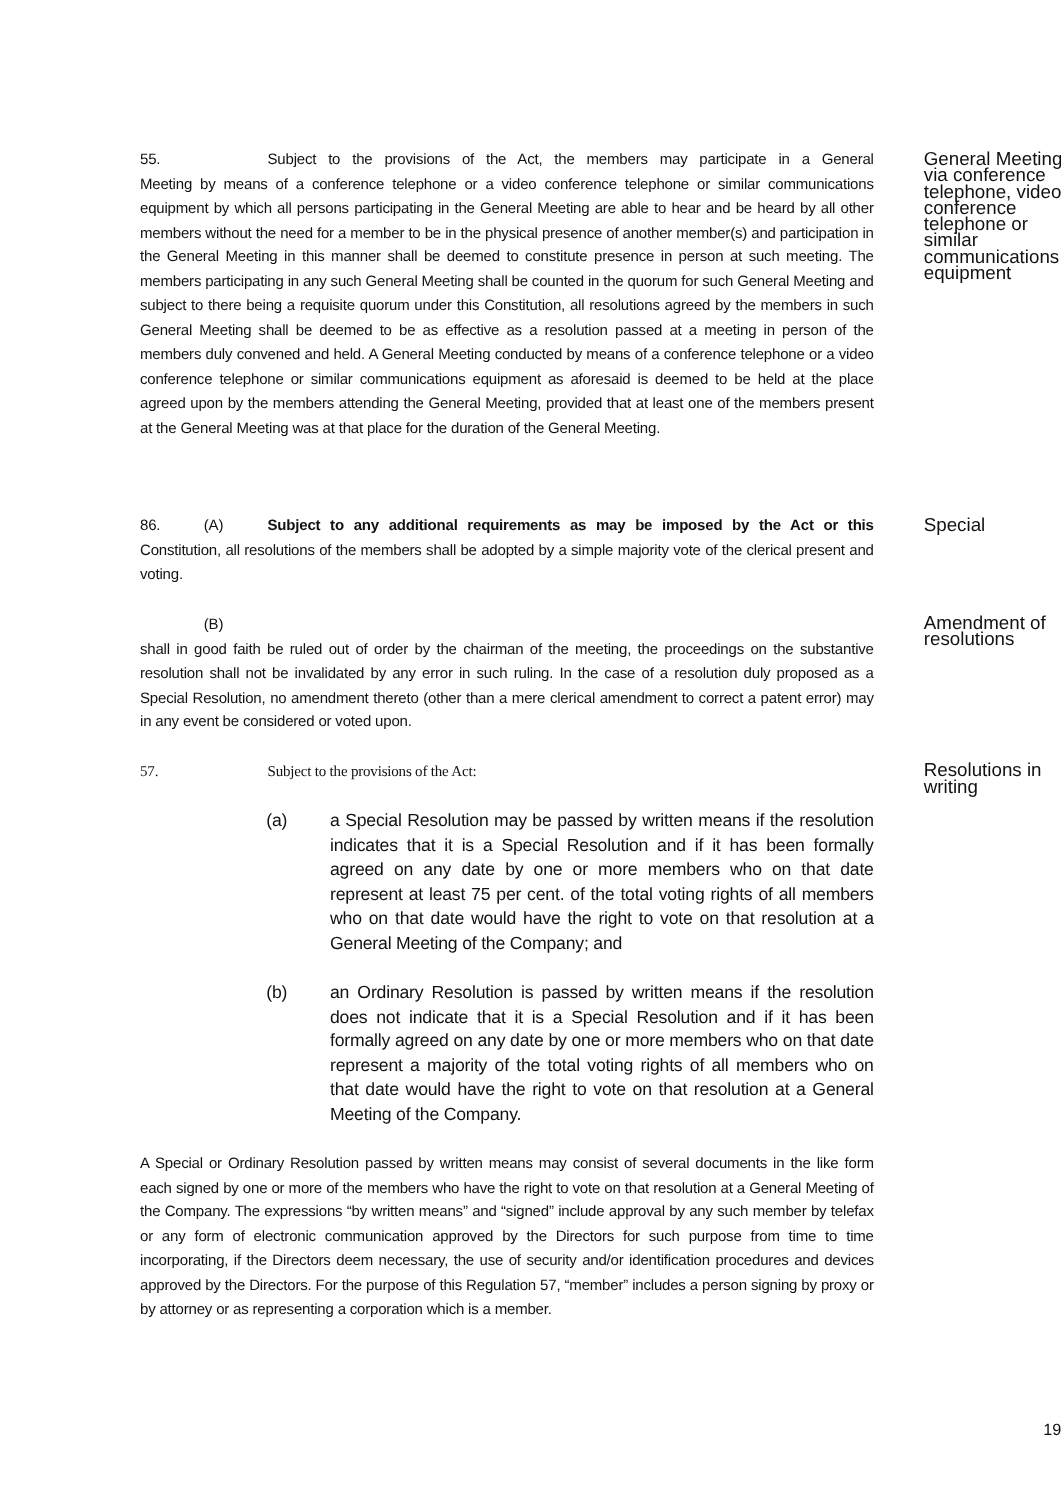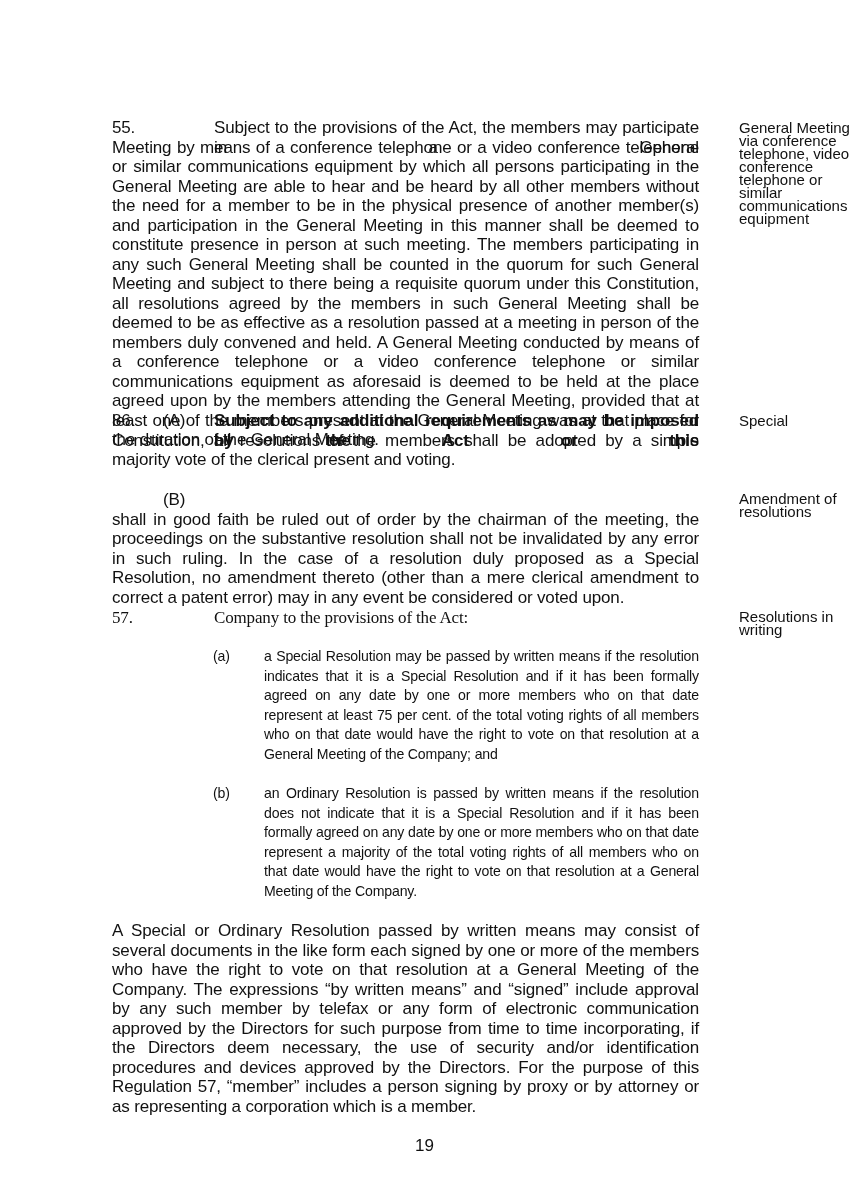--- a/index.html
+++ b/index.html
@@ -18,21 +18,21 @@
     .page {
       position: absolute;
       left: 0; top: 0;
       width: 849px;
       height: 1200px;
     }
     .para {
       position: absolute;
       left: 112px;
       width: 587px;
-      font-size: 17px;
+      font-size: 12px;
       line-height: 19.5px;
       text-align: justify;
       letter-spacing: -0.15px;
     }
     .margin-note {
       position: absolute;
       left: 739px;
       width: 115px;
       font-size: 15px;
       line-height: 13px;
@@ -55,22 +55,22 @@
       position: absolute;
       left: 152px;
       width: 435px;
       text-align: justify;
     }
     .page-number {
       position: absolute;
       left: 0;
       width: 849px;
       top: 1136px;
-      text-align: center;
-      font-size: 17px;
+      text-align: right;
+      font-size: 13px;
     }
     .abs { position: absolute; }
   </style>
 </head>
 <body>
 
 <div class="page">
 
   <div class="para" style="top:118px;">
     <div style="position:relative; height:19.5px;">
@@ -95,21 +95,21 @@
     <div style="position:relative; height:19.5px;">
       <span class="abs" style="left:51px;">(B)</span>
     </div>
     <div>shall in good faith be ruled out of order by the chairman of the meeting, the proceedings on the substantive resolution shall not be invalidated by any error in such ruling.  In the case of a resolution duly proposed as a Special Resolution, no amendment thereto (other than a mere clerical amendment to correct a patent error) may in any event be considered or voted upon.</div>
   </div>
   <div class="margin-note" style="top:492px;">Amendment of resolutions</div>
 
   <div class="para" style="top:608px;">
     <div style="position:relative; height:19.5px;font-family:Liberation Serif, serif;">
       <span class="abs" style="left:0;">57.</span>
-      <span class="abs" style="left:102px;">Company to the provisions of the Act:</span>
+      <span class="abs" style="left:102px;">Subject to the provisions of the Act:</span>
     </div>
   </div>
   <div class="margin-note" style="top:610px;">Resolutions in writing</div>
 
   <div class="sub-item" style="top:647px;">
     <span class="sub-label">(a)</span>
     <div class="sub-text">a Special Resolution may be passed by written means if the resolution indicates that it is a Special Resolution and if it has been formally agreed on any date by one or more members who on that date represent at least 75 per cent. of the total voting rights of all members who on that date would have the right to vote on that resolution at a General Meeting of the Company; and</div>
   </div>
 
   <div class="sub-item" style="top:784px;">

